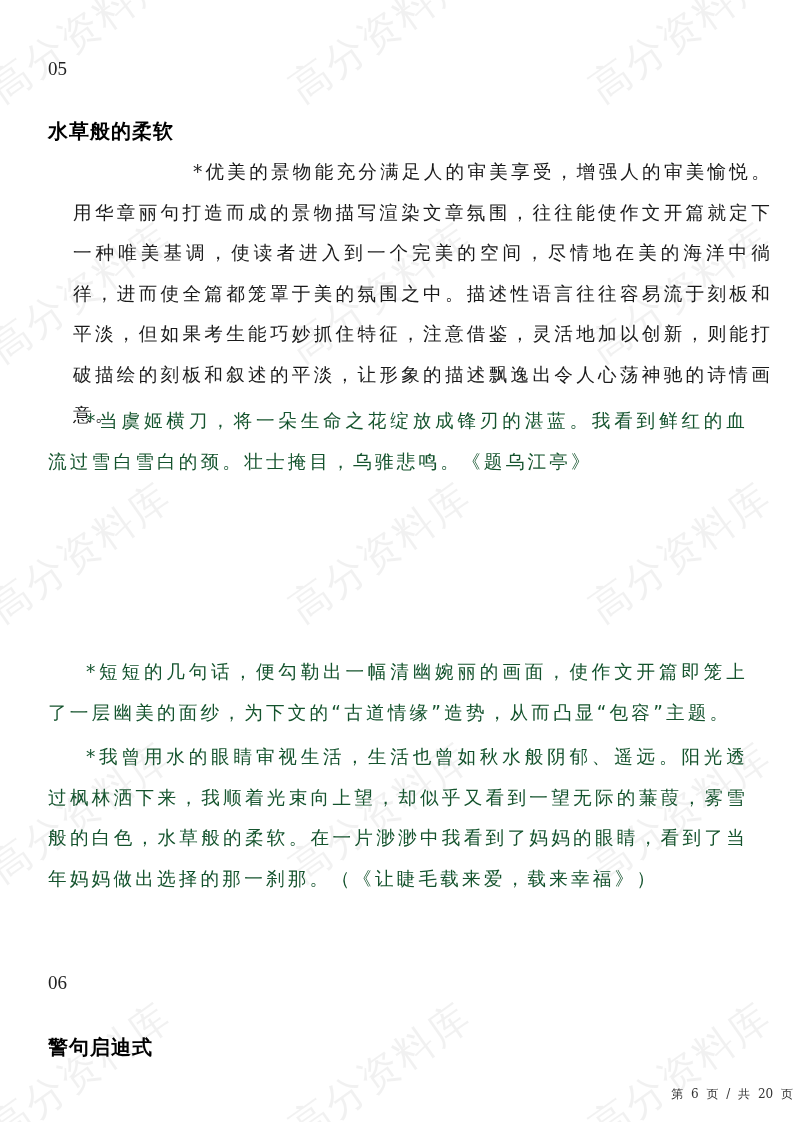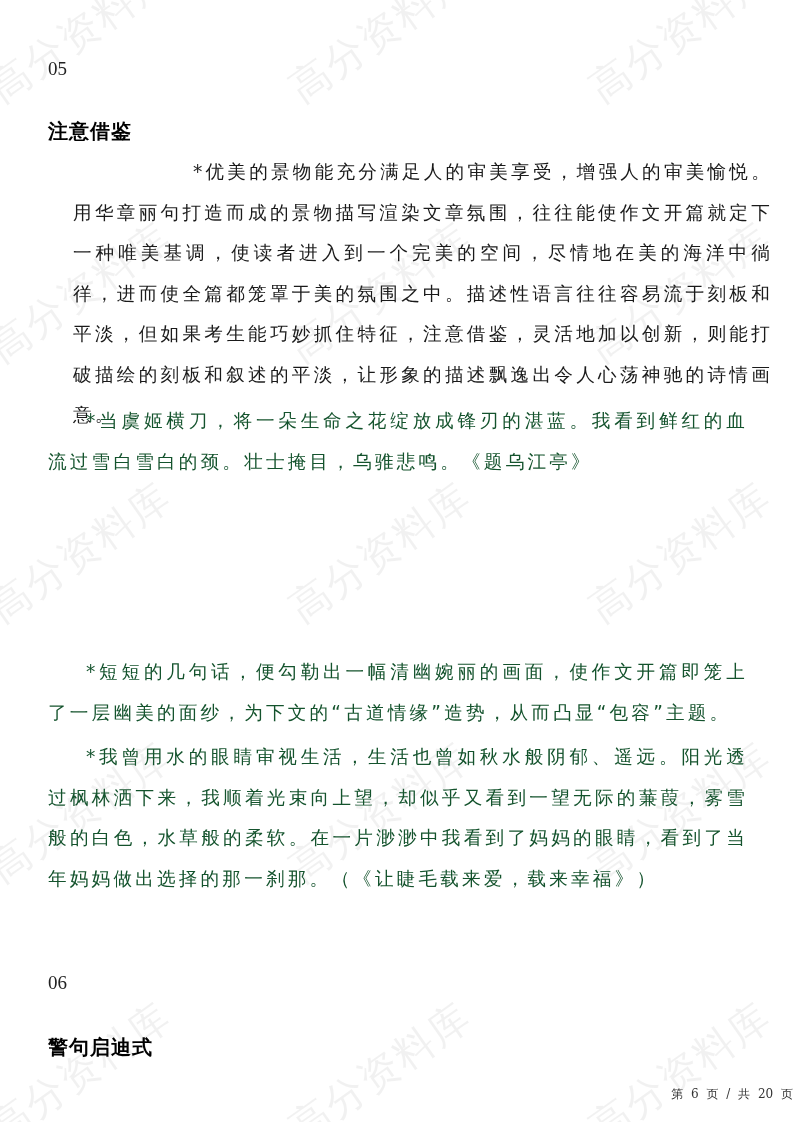--- a/index.html
+++ b/index.html
@@ -97,21 +97,21 @@
   <div class="wm" style="left:310px; top:840px;">高分资料库</div>
   <div class="wm" style="left:610px; top:840px;">高分资料库</div>
   <div class="wm" style="left:10px; top:1100px;">高分资料库</div>
   <div class="wm" style="left:310px; top:1100px;">高分资料库</div>
   <div class="wm" style="left:610px; top:1100px;">高分资料库</div>
 </div>
 
 <div class="page">
 
   <div class="sec-num" style="top:58px;">05</div>
-  <div class="sec-title" style="top:118px;">注意借鉴</div>
+  <div class="sec-title" style="top:118px;">水草般的柔软</div>
 
   <div class="para black indent-big" style="top:152px;">*优美的景物能充分满足人的审美享受，增强人的审美愉悦。用华章丽句打造而成的景物描写渲染文章氛围，往往能使作文开篇就定下一种唯美基调，使读者进入到一个完美的空间，尽情地在美的海洋中徜徉，进而使全篇都笼罩于美的氛围之中。描述性语言往往容易流于刻板和平淡，但如果考生能巧妙抓住特征，注意借鉴，灵活地加以创新，则能打破描绘的刻板和叙述的平淡，让形象的描述飘逸出令人心荡神驰的诗情画意。</div>
 
   <div class="para red indent-sm" style="top:401px;">*当虞姬横刀，将一朵生命之花绽放成锋刃的湛蓝。我看到鲜红的血流过雪白雪白的颈。壮士掩目，乌骓悲鸣。《题乌江亭》</div>
   <div class="para red indent-sm" style="top:652px;">*短短的几句话，便勾勒出一幅清幽婉丽的画面，使作文开篇即笼上了一层幽美的面纱，为下文的“古道情缘”造势，从而凸显“包容”主题。</div>
   <div class="para red indent-sm" style="top:737px;">*我曾用水的眼睛审视生活，生活也曾如秋水般阴郁、遥远。阳光透过枫林洒下来，我顺着光束向上望，却似乎又看到一望无际的蒹葭，雾雪般的白色，水草般的柔软。在一片渺渺中我看到了妈妈的眼睛，看到了当年妈妈做出选择的那一刹那。（《让睫毛载来爱，载来幸福》）</div>
 
   <div class="sec-num" style="top:972px;">06</div>
   <div class="sec-title" style="top:1034px;">警句启迪式</div>
 

